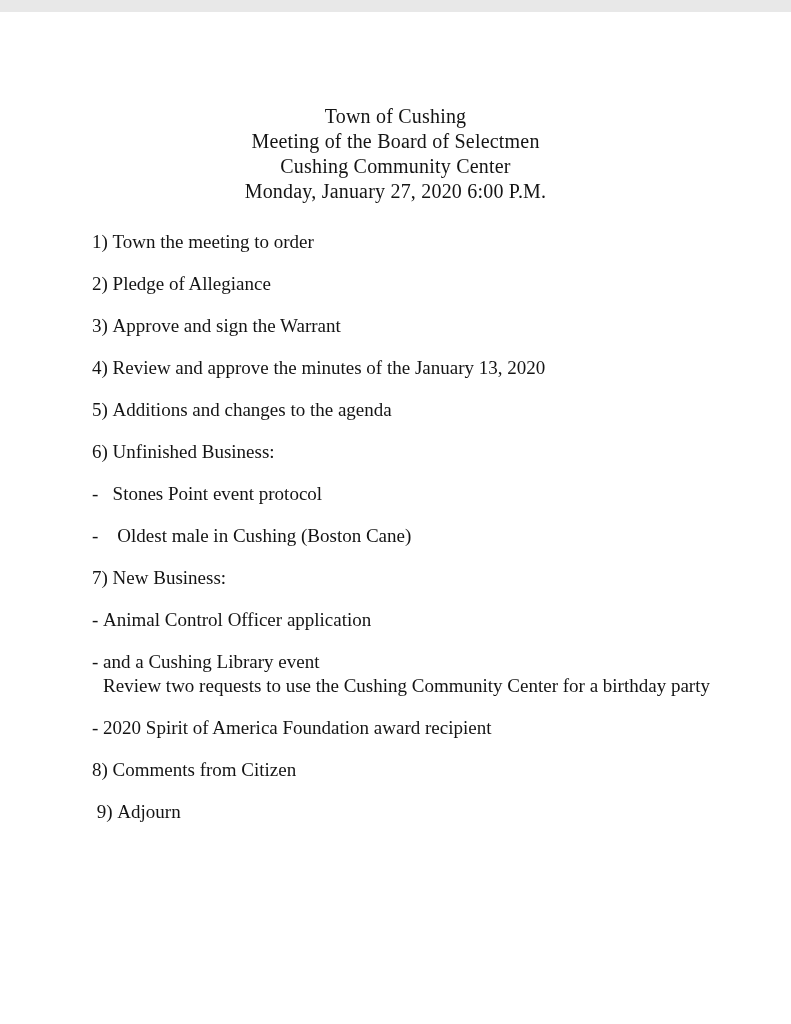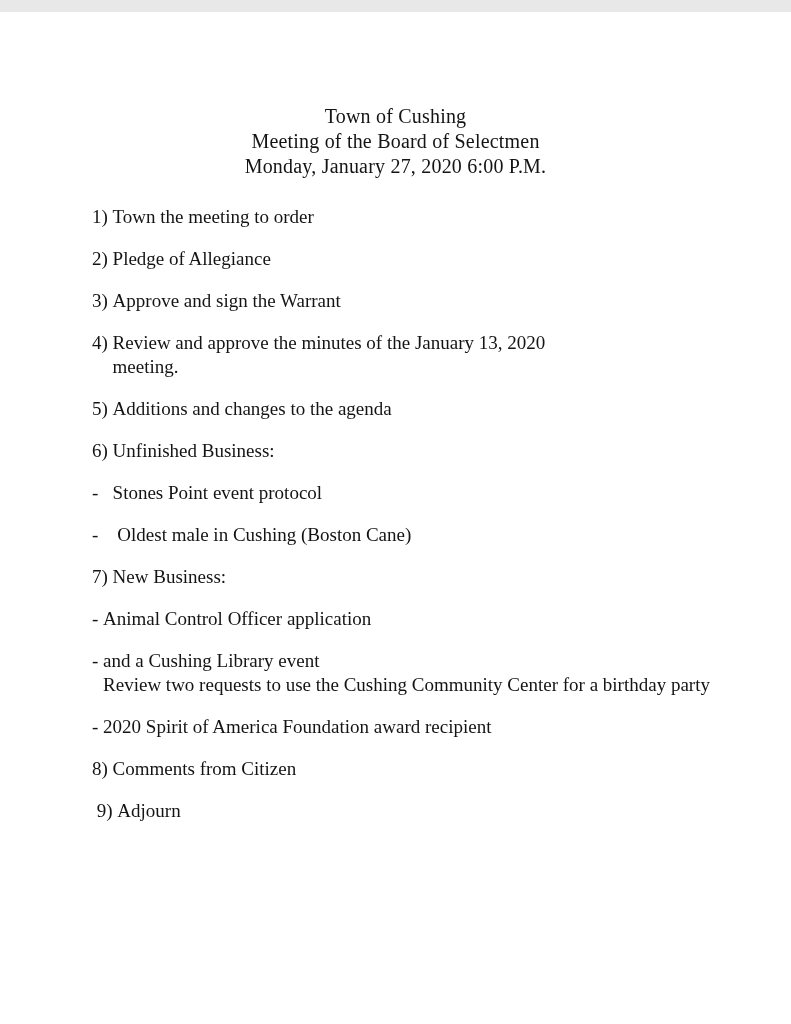--- a/index.html
+++ b/index.html
@@ -51,20 +51,21 @@
   }
 </style>
 </head>
 <body>
 
 <div class="page">
 
   <div class="doc-header">
     <div>Town of Cushing</div>
     <div>Meeting of the Board of Selectmen</div>
+    <div>Cushing Community Center</div>
     <div>Monday, January 27, 2020 6:00 P.M.</div>
   </div>
 
   <div class="agenda" id="agenda-list">
       <div class="agenda-item">
         <span class="marker">1) </span>
         <span class="item-text">
           <div class="item-line">Town the meeting to order</div>
         </span>
       </div>
@@ -77,21 +78,20 @@
       <div class="agenda-item">
         <span class="marker">3) </span>
         <span class="item-text">
           <div class="item-line">Approve and sign the Warrant</div>
         </span>
       </div>
       <div class="agenda-item">
         <span class="marker">4) </span>
         <span class="item-text">
           <div class="item-line">Review and approve the minutes of the January 13, 2020</div>
-          <div class="item-line">meeting.</div>
         </span>
       </div>
       <div class="agenda-item">
         <span class="marker">5) </span>
         <span class="item-text">
           <div class="item-line underlined">Additions and changes to the agenda</div>
         </span>
       </div>
       <div class="agenda-item">
         <span class="marker">6) </span>

